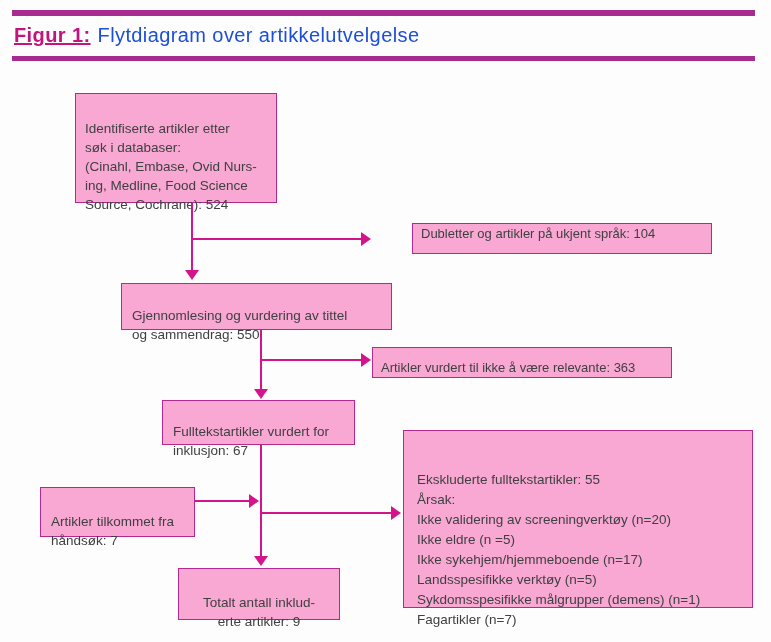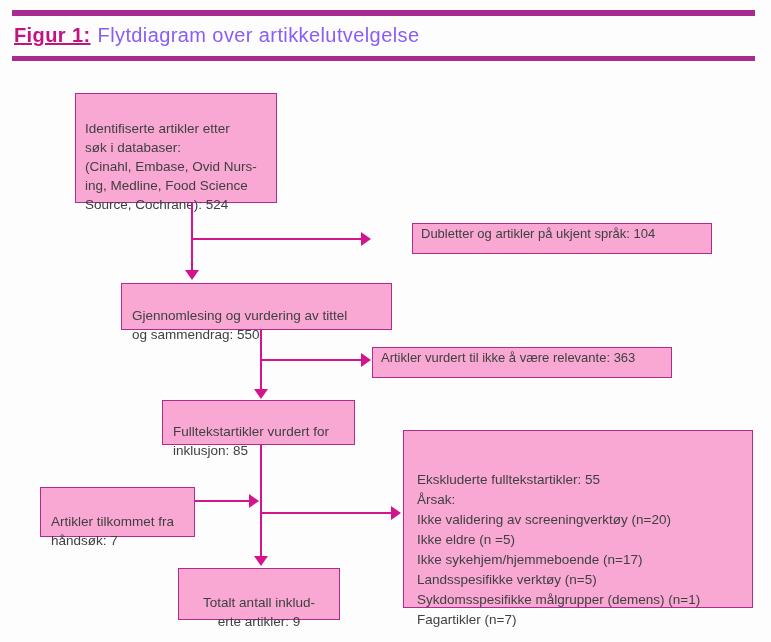--- a/index.html
+++ b/index.html
@@ -22,34 +22,34 @@
   }
   
   .rule{position:absolute;left:12px;width:743px;background:var(--bar);}
   .rule.top{top:10px;height:6px;}
   .rule.bottom{top:56px;height:5px;}
   .titlebar{
     position:absolute;left:14px;top:24px;height:26px;
     font-size:20px;letter-spacing:0.4px;white-space:nowrap;
   }
   .titlebar .fig{color:var(--accent);font-weight:bold;margin-right:7px;text-decoration:underline;}
-  .titlebar .ttl{color:#8b5cf6;}
+  .titlebar .ttl{color:#1d4ed8;}
   
   .fbox{
     position:absolute;
     background:#f9a8d4;
     border:1.5px solid var(--box-border);
     font-size:13.5px;
     line-height:19px;
     white-space:pre-line;
   }
   .b-identified {left:75px;  top:93px;  width:202px; height:110px; padding:6px 9px;}
   .b-duplicates {left:372px; top:223px; width:300px; height:31px;  padding:0 0 0 8px; display:flex;align-items:flex-start; font-size:13px; white-space:nowrap;margin-left:40px;}
   .b-screened   {left:121px; top:283px; width:271px; height:47px;  padding:3px 10px;}
-  .b-notrelevant{left:372px; top:347px; width:300px; height:31px;  padding:0 0 0 8px; display:flex;align-items:flex-start; font-size:13px; white-space:nowrap;}
+  .b-notrelevant{left:372px; top:347px; width:300px; height:31px;  padding:0 0 0 8px; display:flex;align-items:flex-end; font-size:13px; white-space:nowrap;}
   .b-fulltext   {left:162px; top:400px; width:193px; height:45px;  padding:2px 10px;}
   .b-handsearch {left:40px;  top:487px; width:155px; height:50px;  padding:5px 10px;}
   .b-excluded   {left:403px; top:430px; width:350px; height:178px; padding:19px 13px; line-height:20px;}
   .b-included   {left:178px; top:568px; width:162px; height:52px;  padding:5px 10px;text-align:center;}
   
   .ln{position:absolute;background:var(--line);}
   .ah{position:absolute;width:0;height:0;}
   .ah.down {border-left:7px solid transparent;border-right:7px solid transparent;border-top:10px solid var(--line);}
   .ah.right{border-top:7px solid transparent;border-bottom:7px solid transparent;border-left:10px solid var(--line);}
   
@@ -101,21 +101,21 @@
     <span>Gjennomlesing og vurdering av tittel
 og sammendrag: 550</span>
   </div>
 
   <div class="fbox b-notrelevant">
     <span>Artikler vurdert til ikke å være relevante: 363</span>
   </div>
 
   <div class="fbox b-fulltext">
     <span>Fulltekstartikler vurdert for
-inklusjon: 85</span>
+inklusjon: 67</span>
   </div>
 
   <div class="fbox b-handsearch">
     <span>Artikler tilkommet fra
 håndsøk: 7</span>
   </div>
 
   <div class="fbox b-excluded">
     <span>Ekskluderte fulltekstartikler: 55
 Årsak:

